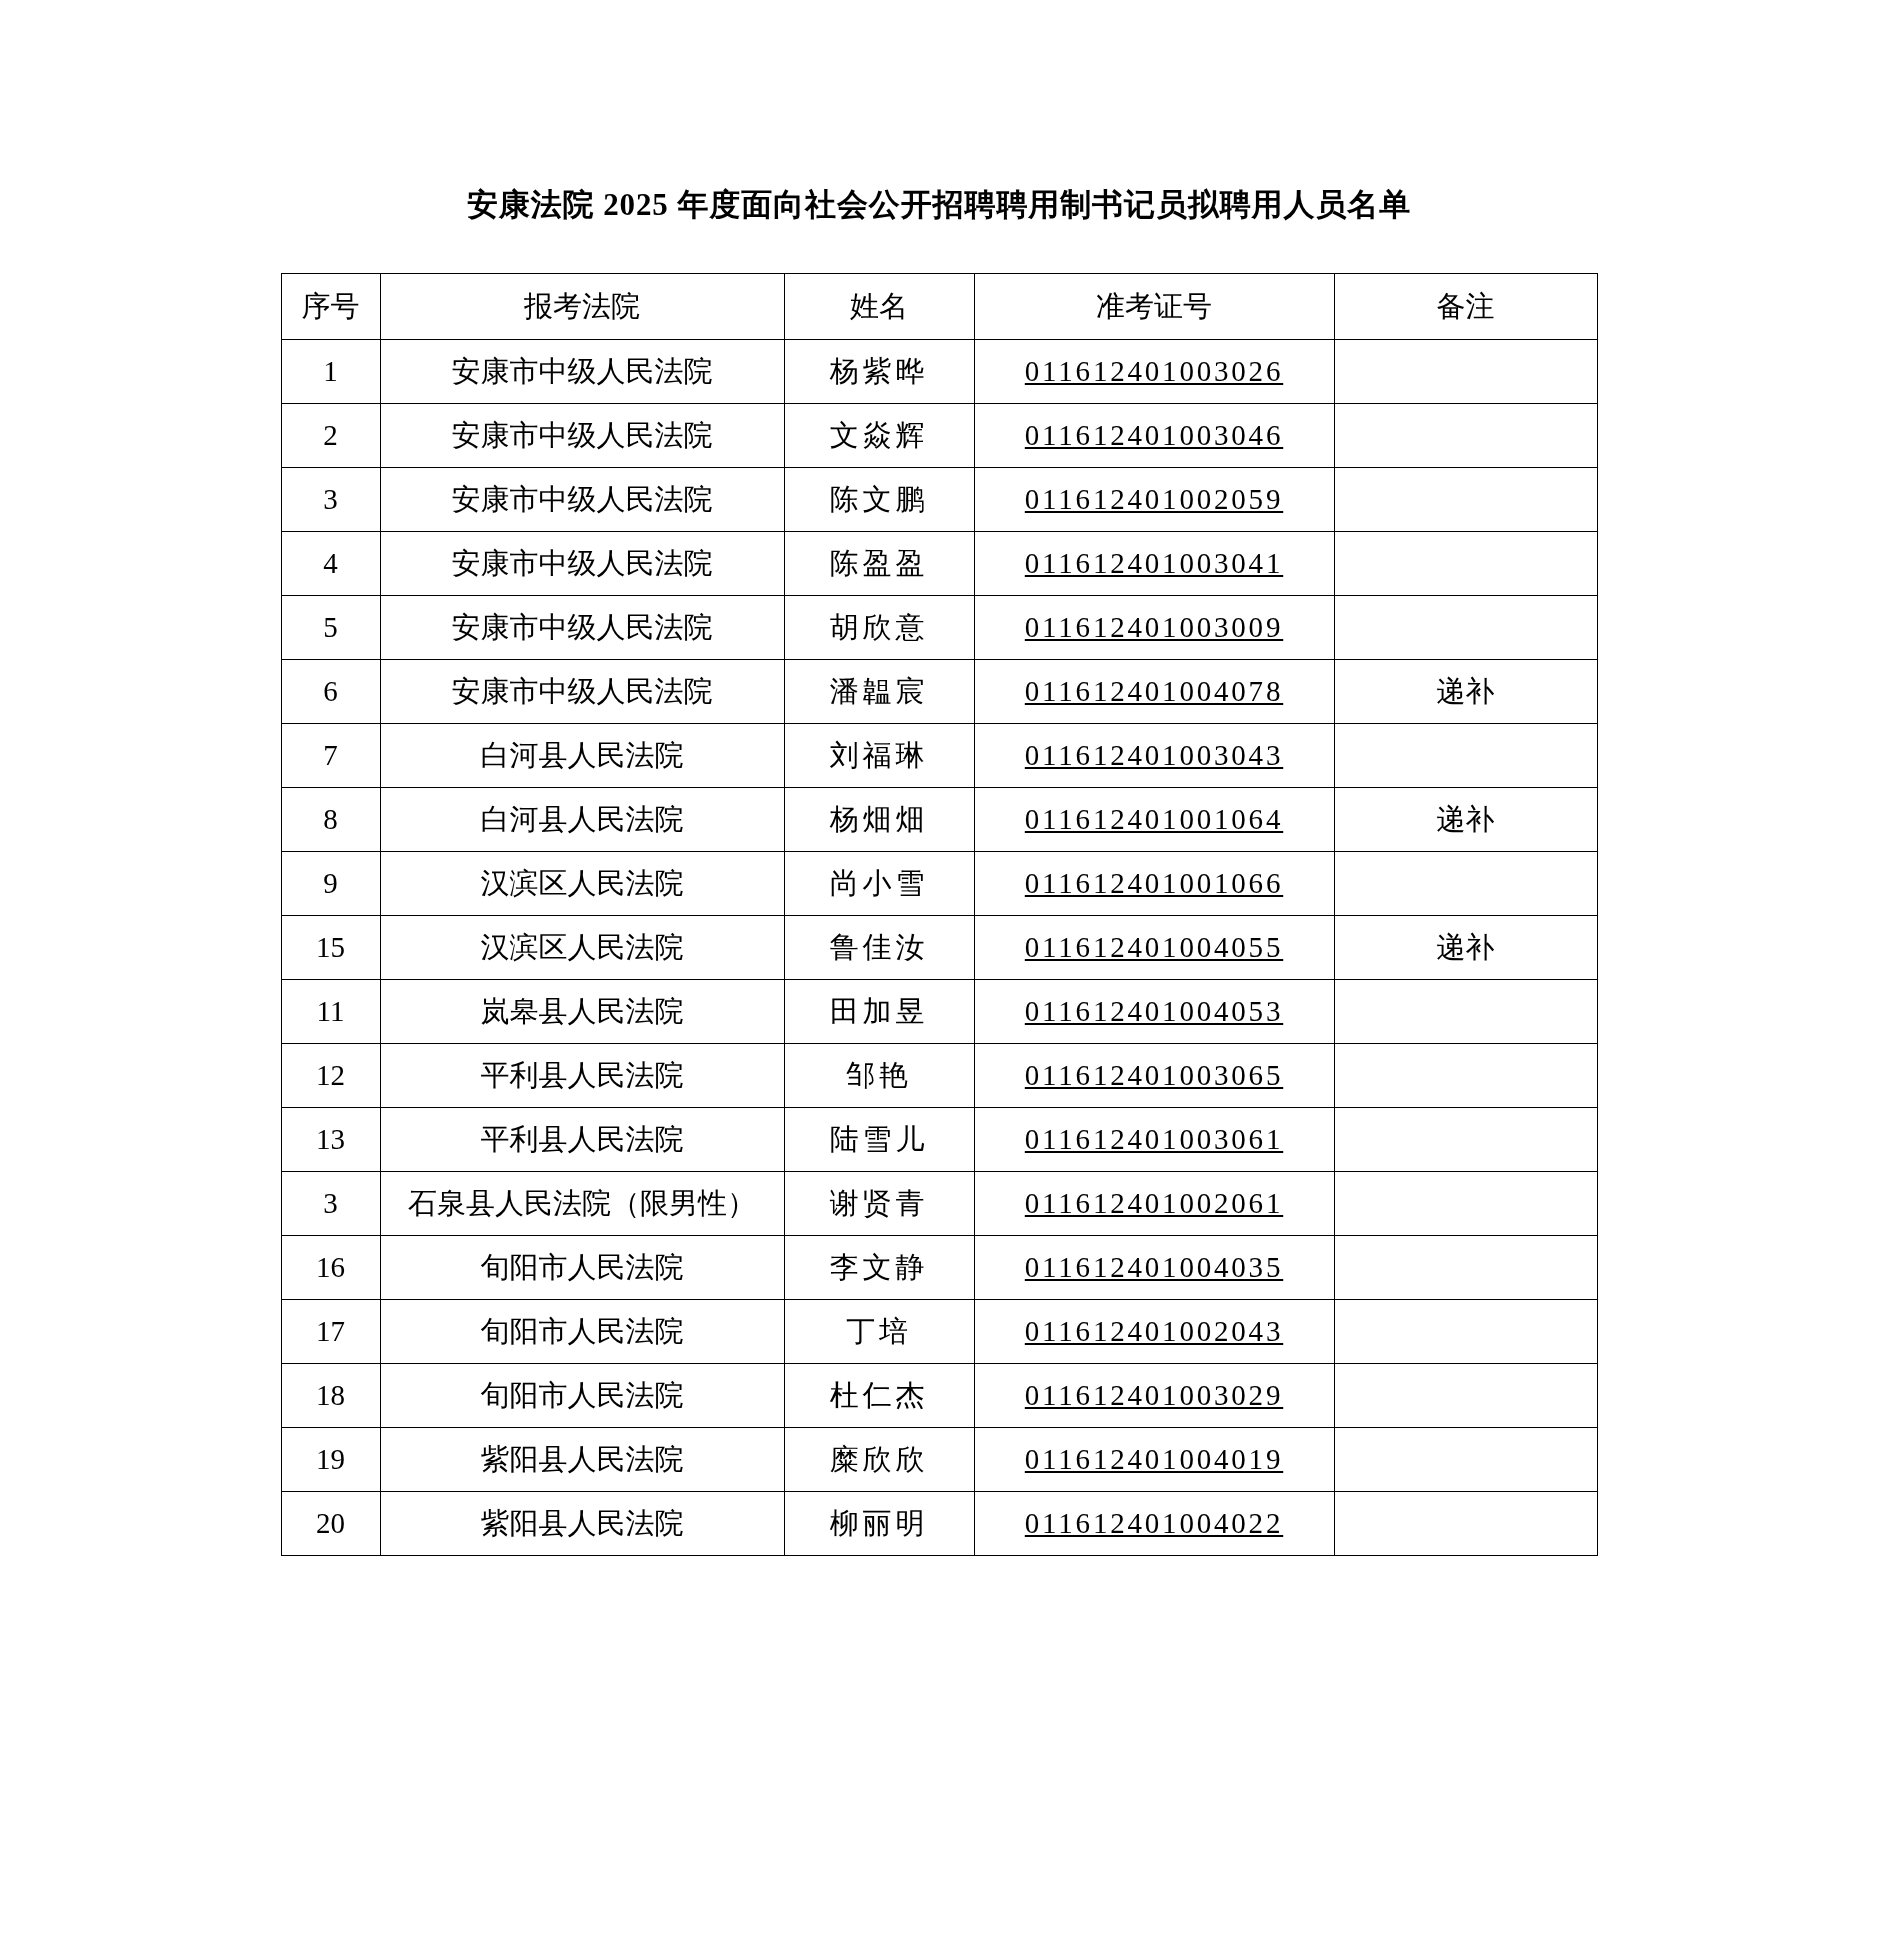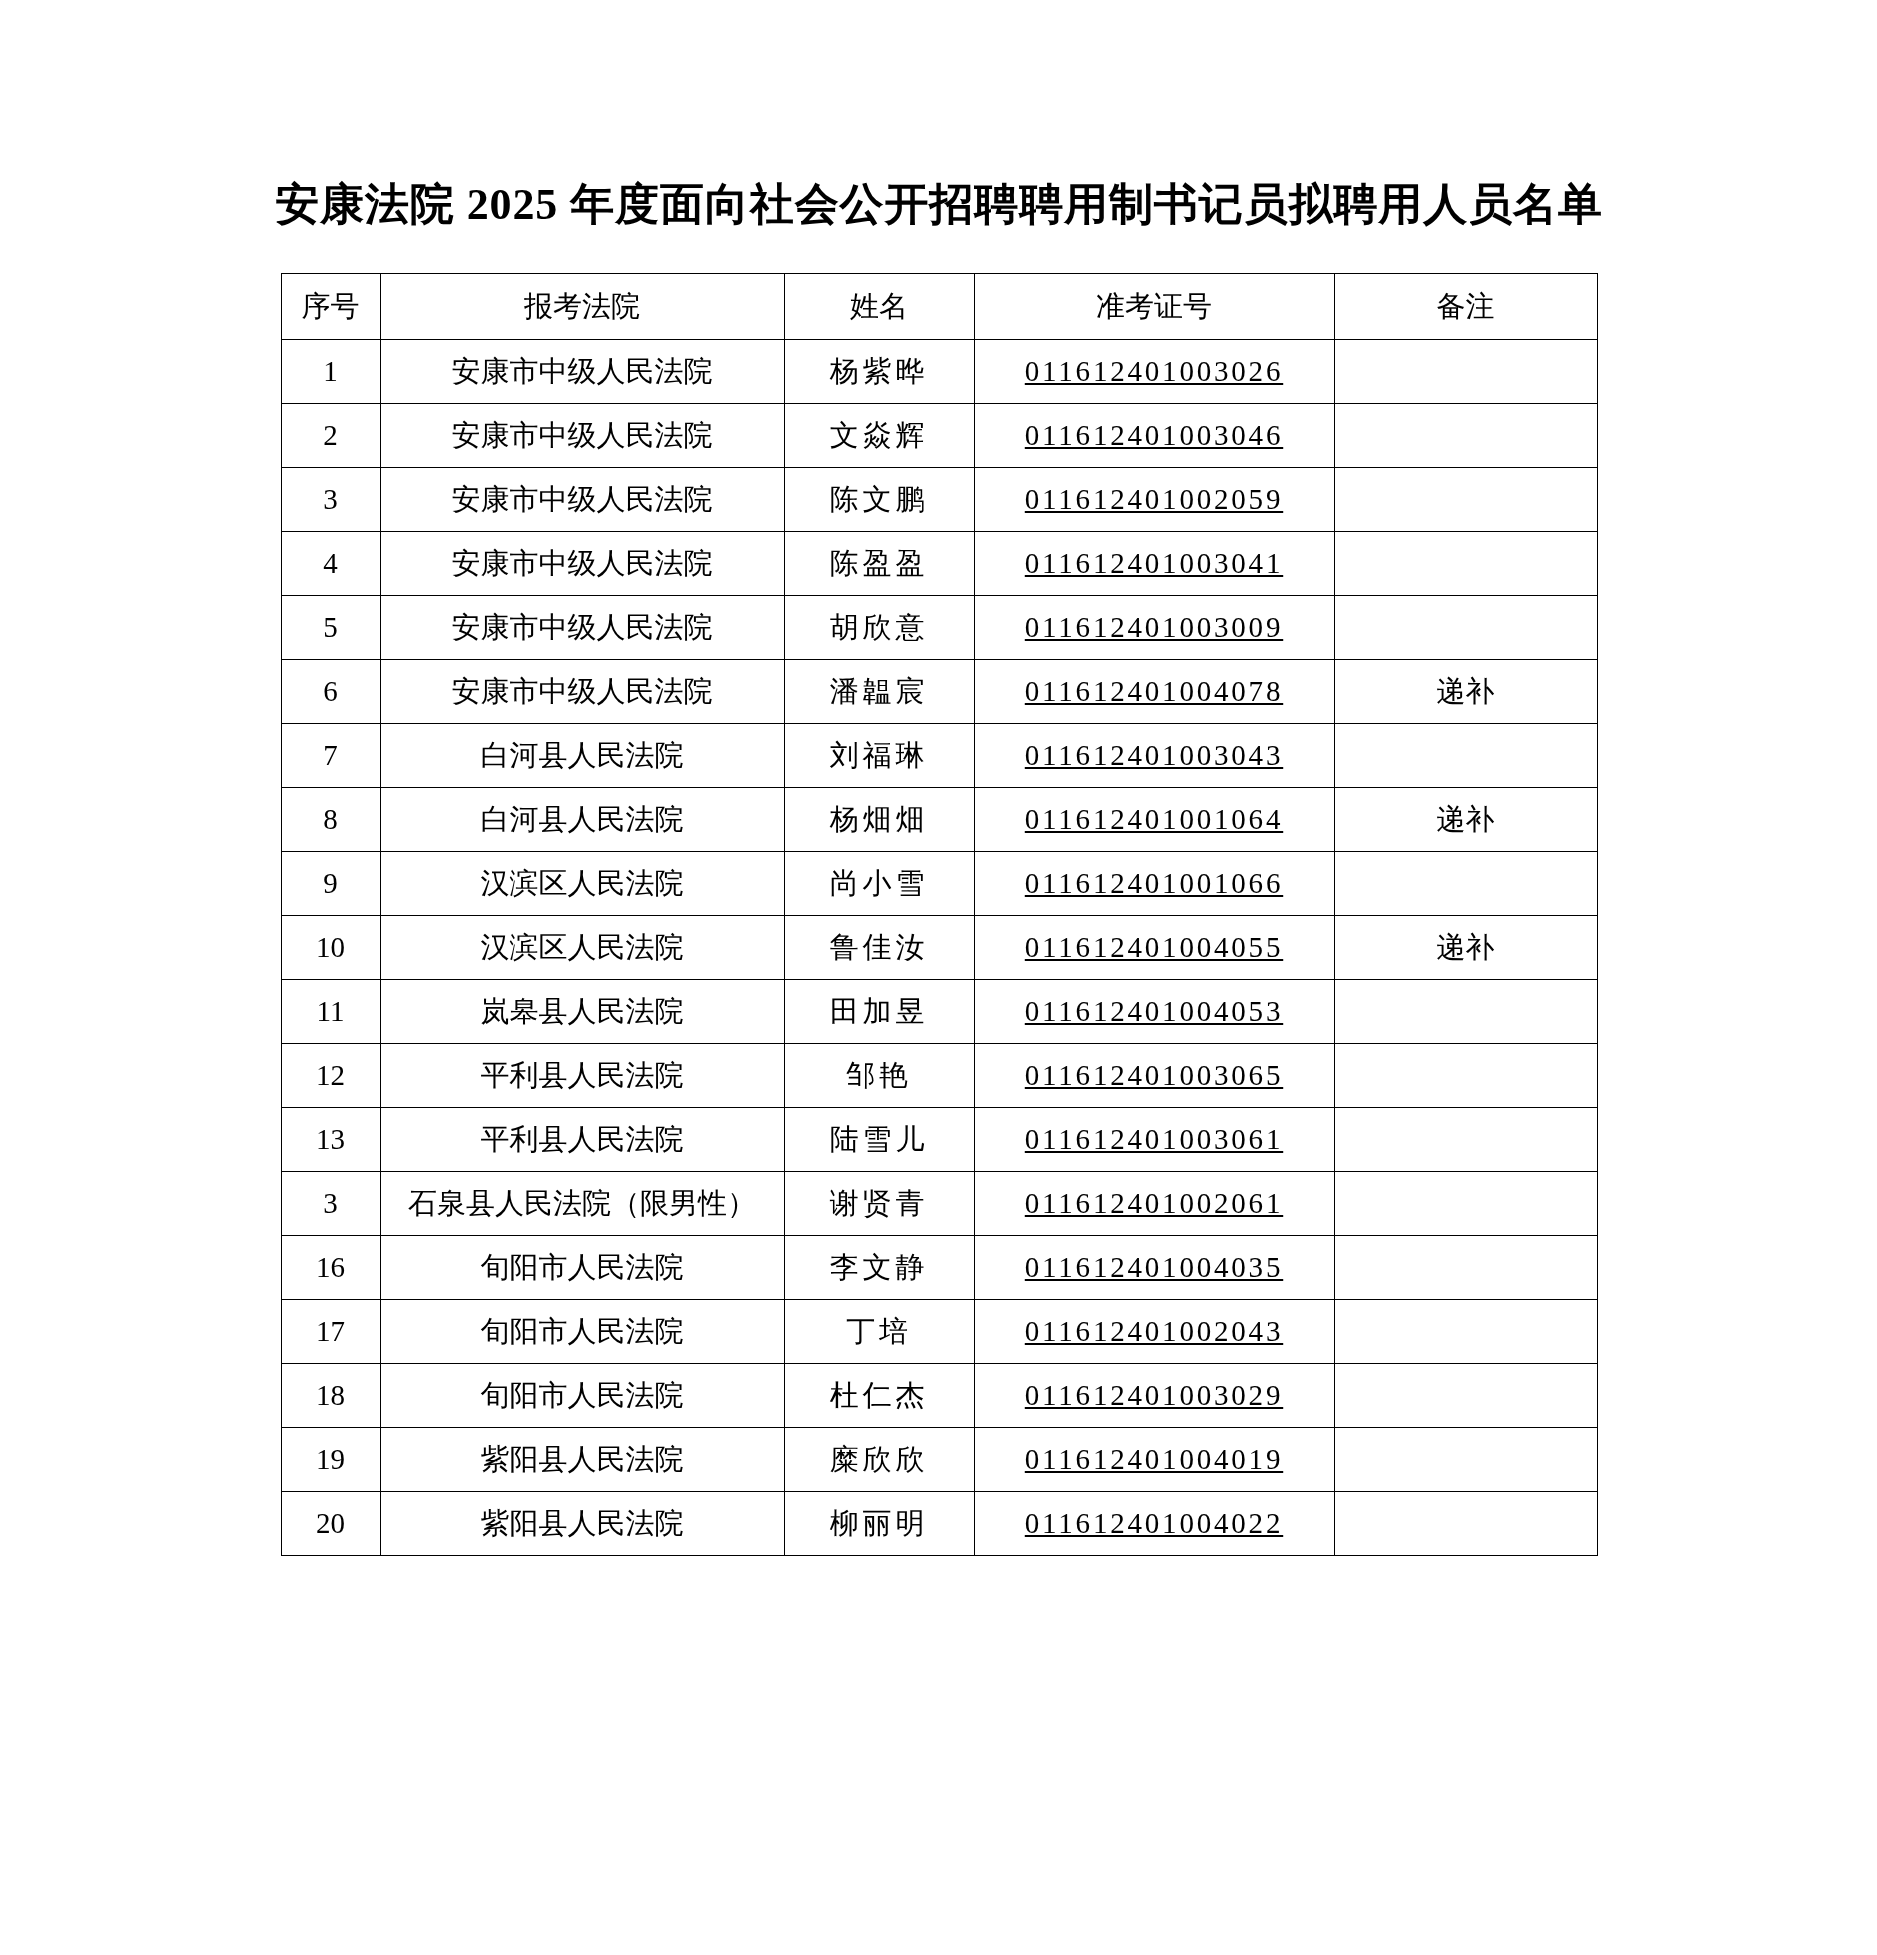--- a/index.html
+++ b/index.html
@@ -12,21 +12,21 @@
     height: 1955px;
     position: relative;
     font-family: "Liberation Serif", "DejaVu Serif", serif;
     color: #000000;
     overflow: hidden;
   }
   .doc-title {
     margin: 0;
     padding-top: 180px;
     text-align: center;
-    font-size: 44px;
+    font-size: 31px;
     line-height: 49px;
     font-weight: bold;
     letter-spacing: 0.9px;
     white-space: nowrap;
   }
   table.roster {
     margin: 44px auto 0 auto;
     border-collapse: collapse;
     table-layout: fixed;
     width: 1316px;
@@ -133,21 +133,21 @@
         <td class="cell-remark">递补</td>
       </tr>
       <tr>
         <td class="cell-seq">9</td>
         <td class="cell-court">汉滨区人民法院</td>
         <td class="cell-name">尚小雪</td>
         <td class="cell-exam-id">011612401001066</td>
         <td class="cell-remark"></td>
       </tr>
       <tr>
-        <td class="cell-seq">10</td>
+        <td class="cell-seq">15</td>
         <td class="cell-court">汉滨区人民法院</td>
         <td class="cell-name">鲁佳汝</td>
         <td class="cell-exam-id">011612401004055</td>
         <td class="cell-remark">递补</td>
       </tr>
       <tr>
         <td class="cell-seq">11</td>
         <td class="cell-court">岚皋县人民法院</td>
         <td class="cell-name">田加昱</td>
         <td class="cell-exam-id">011612401004053</td>

